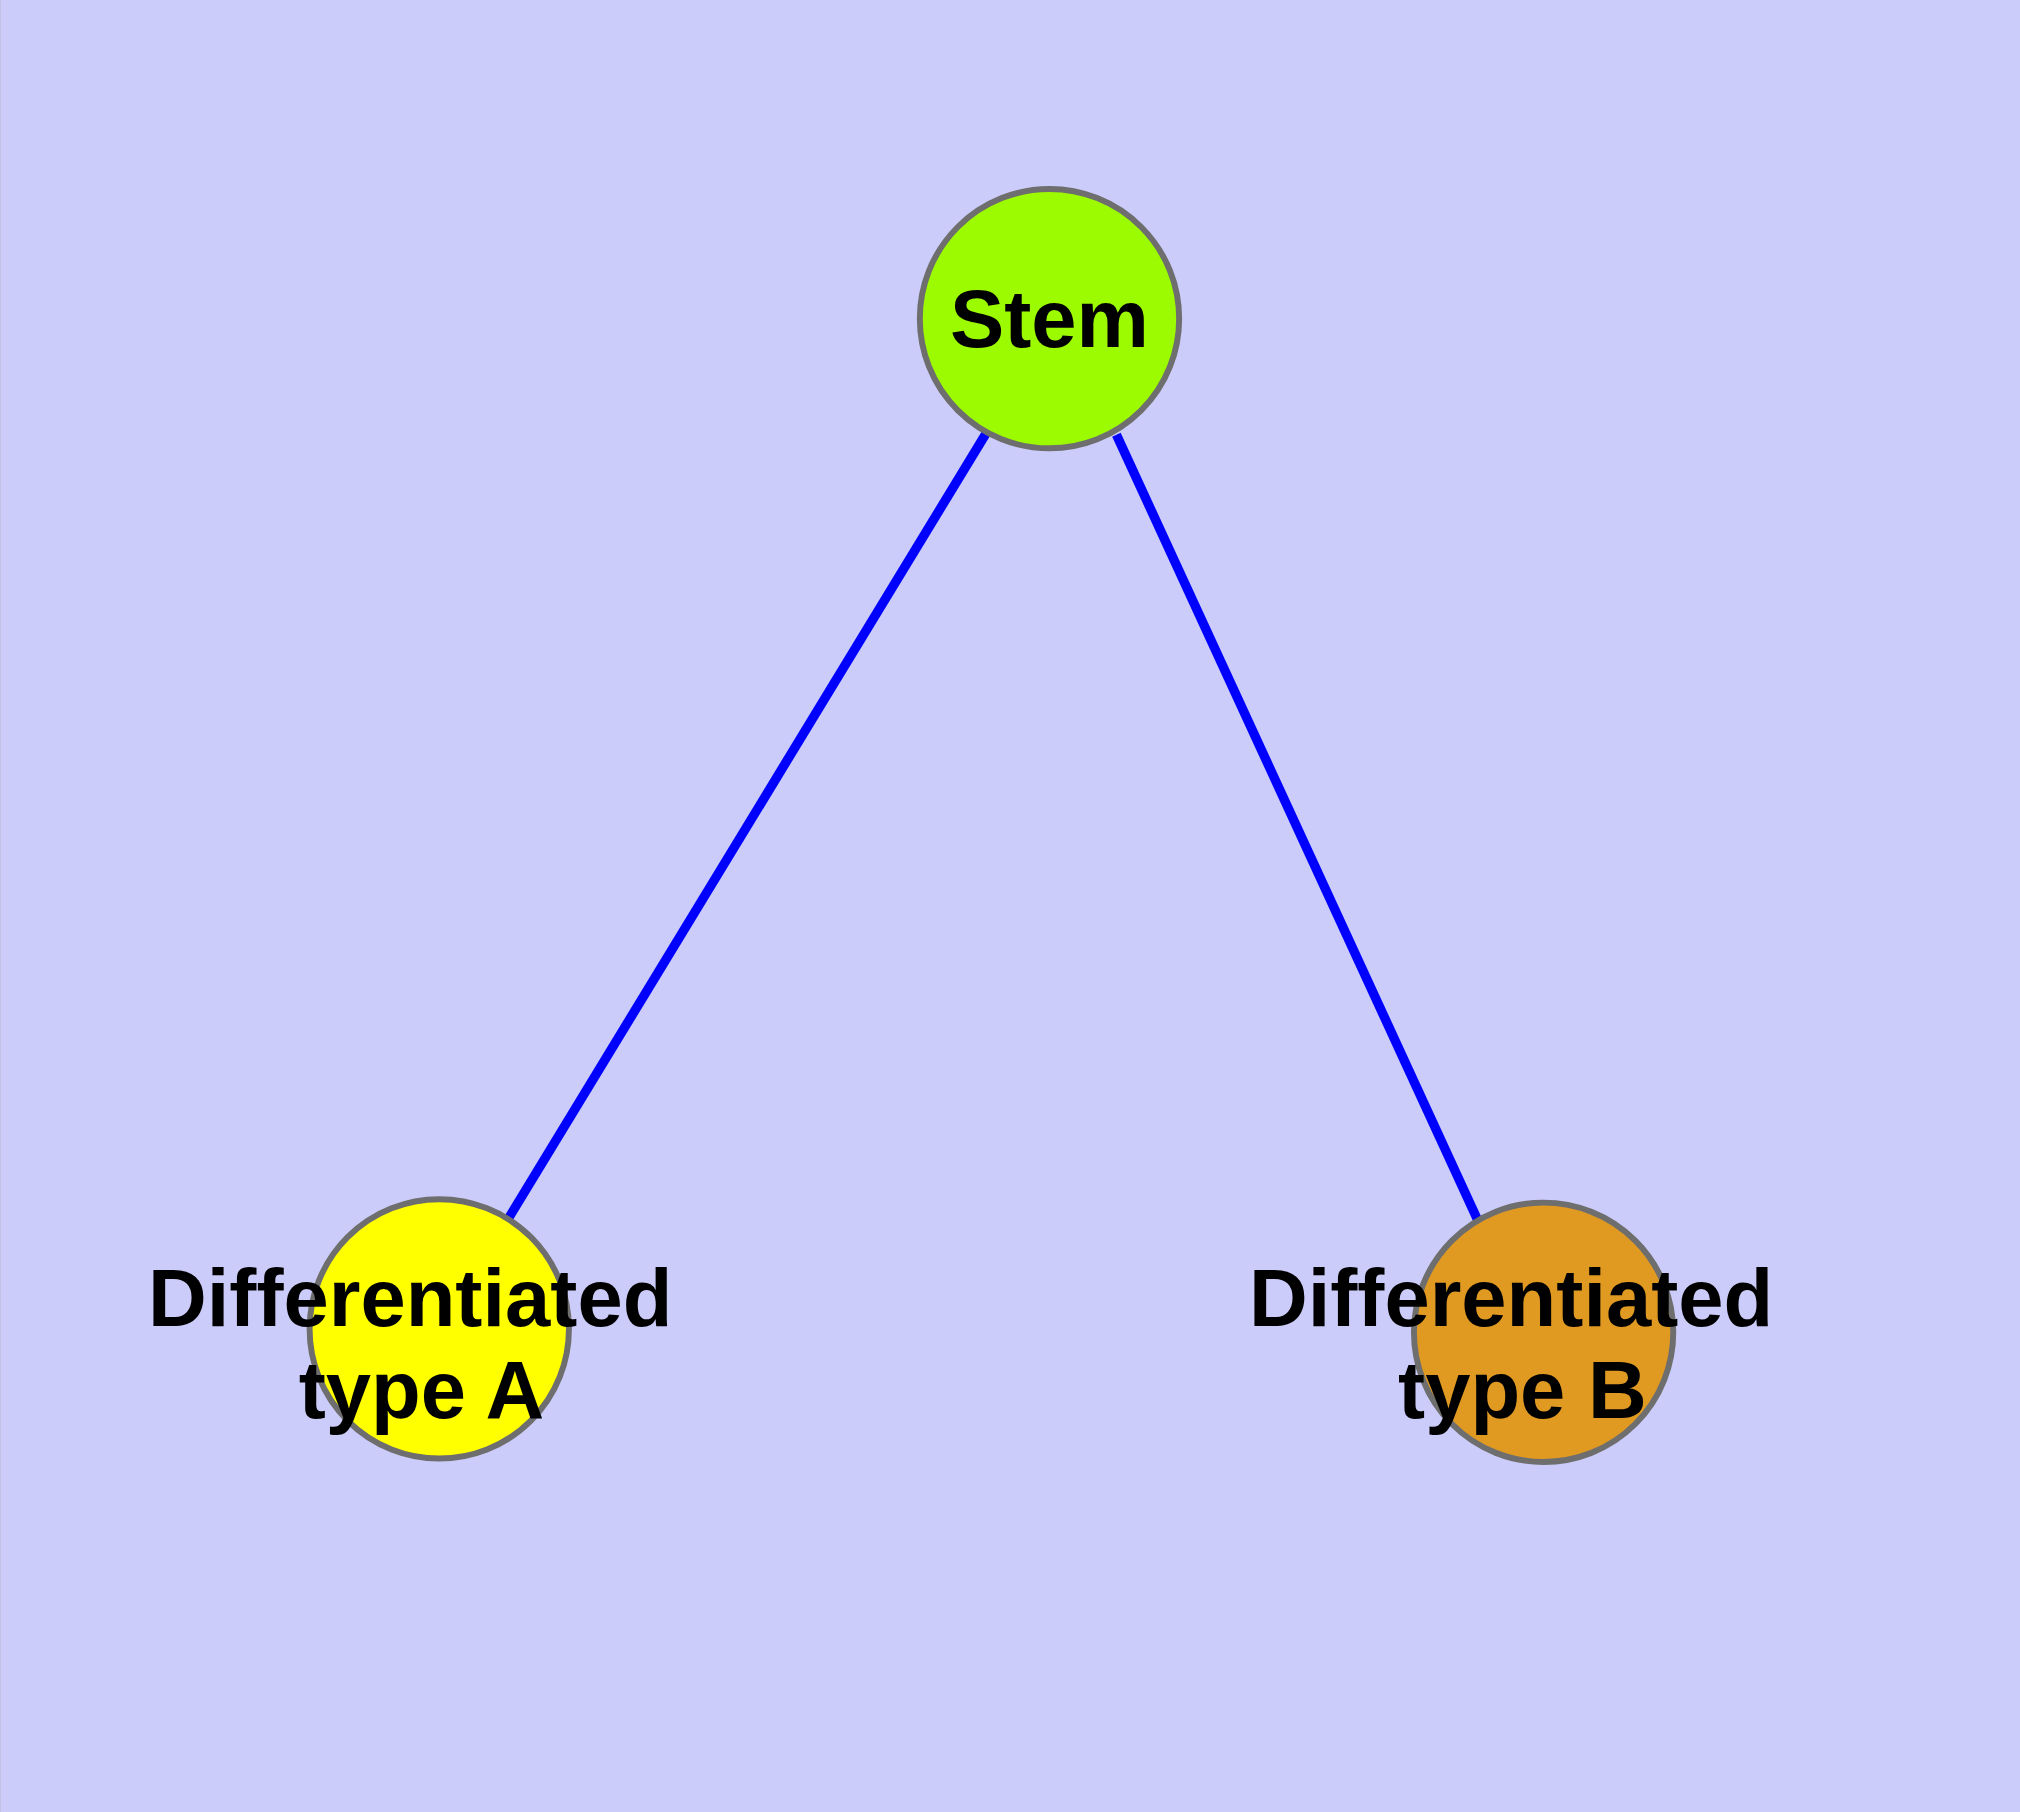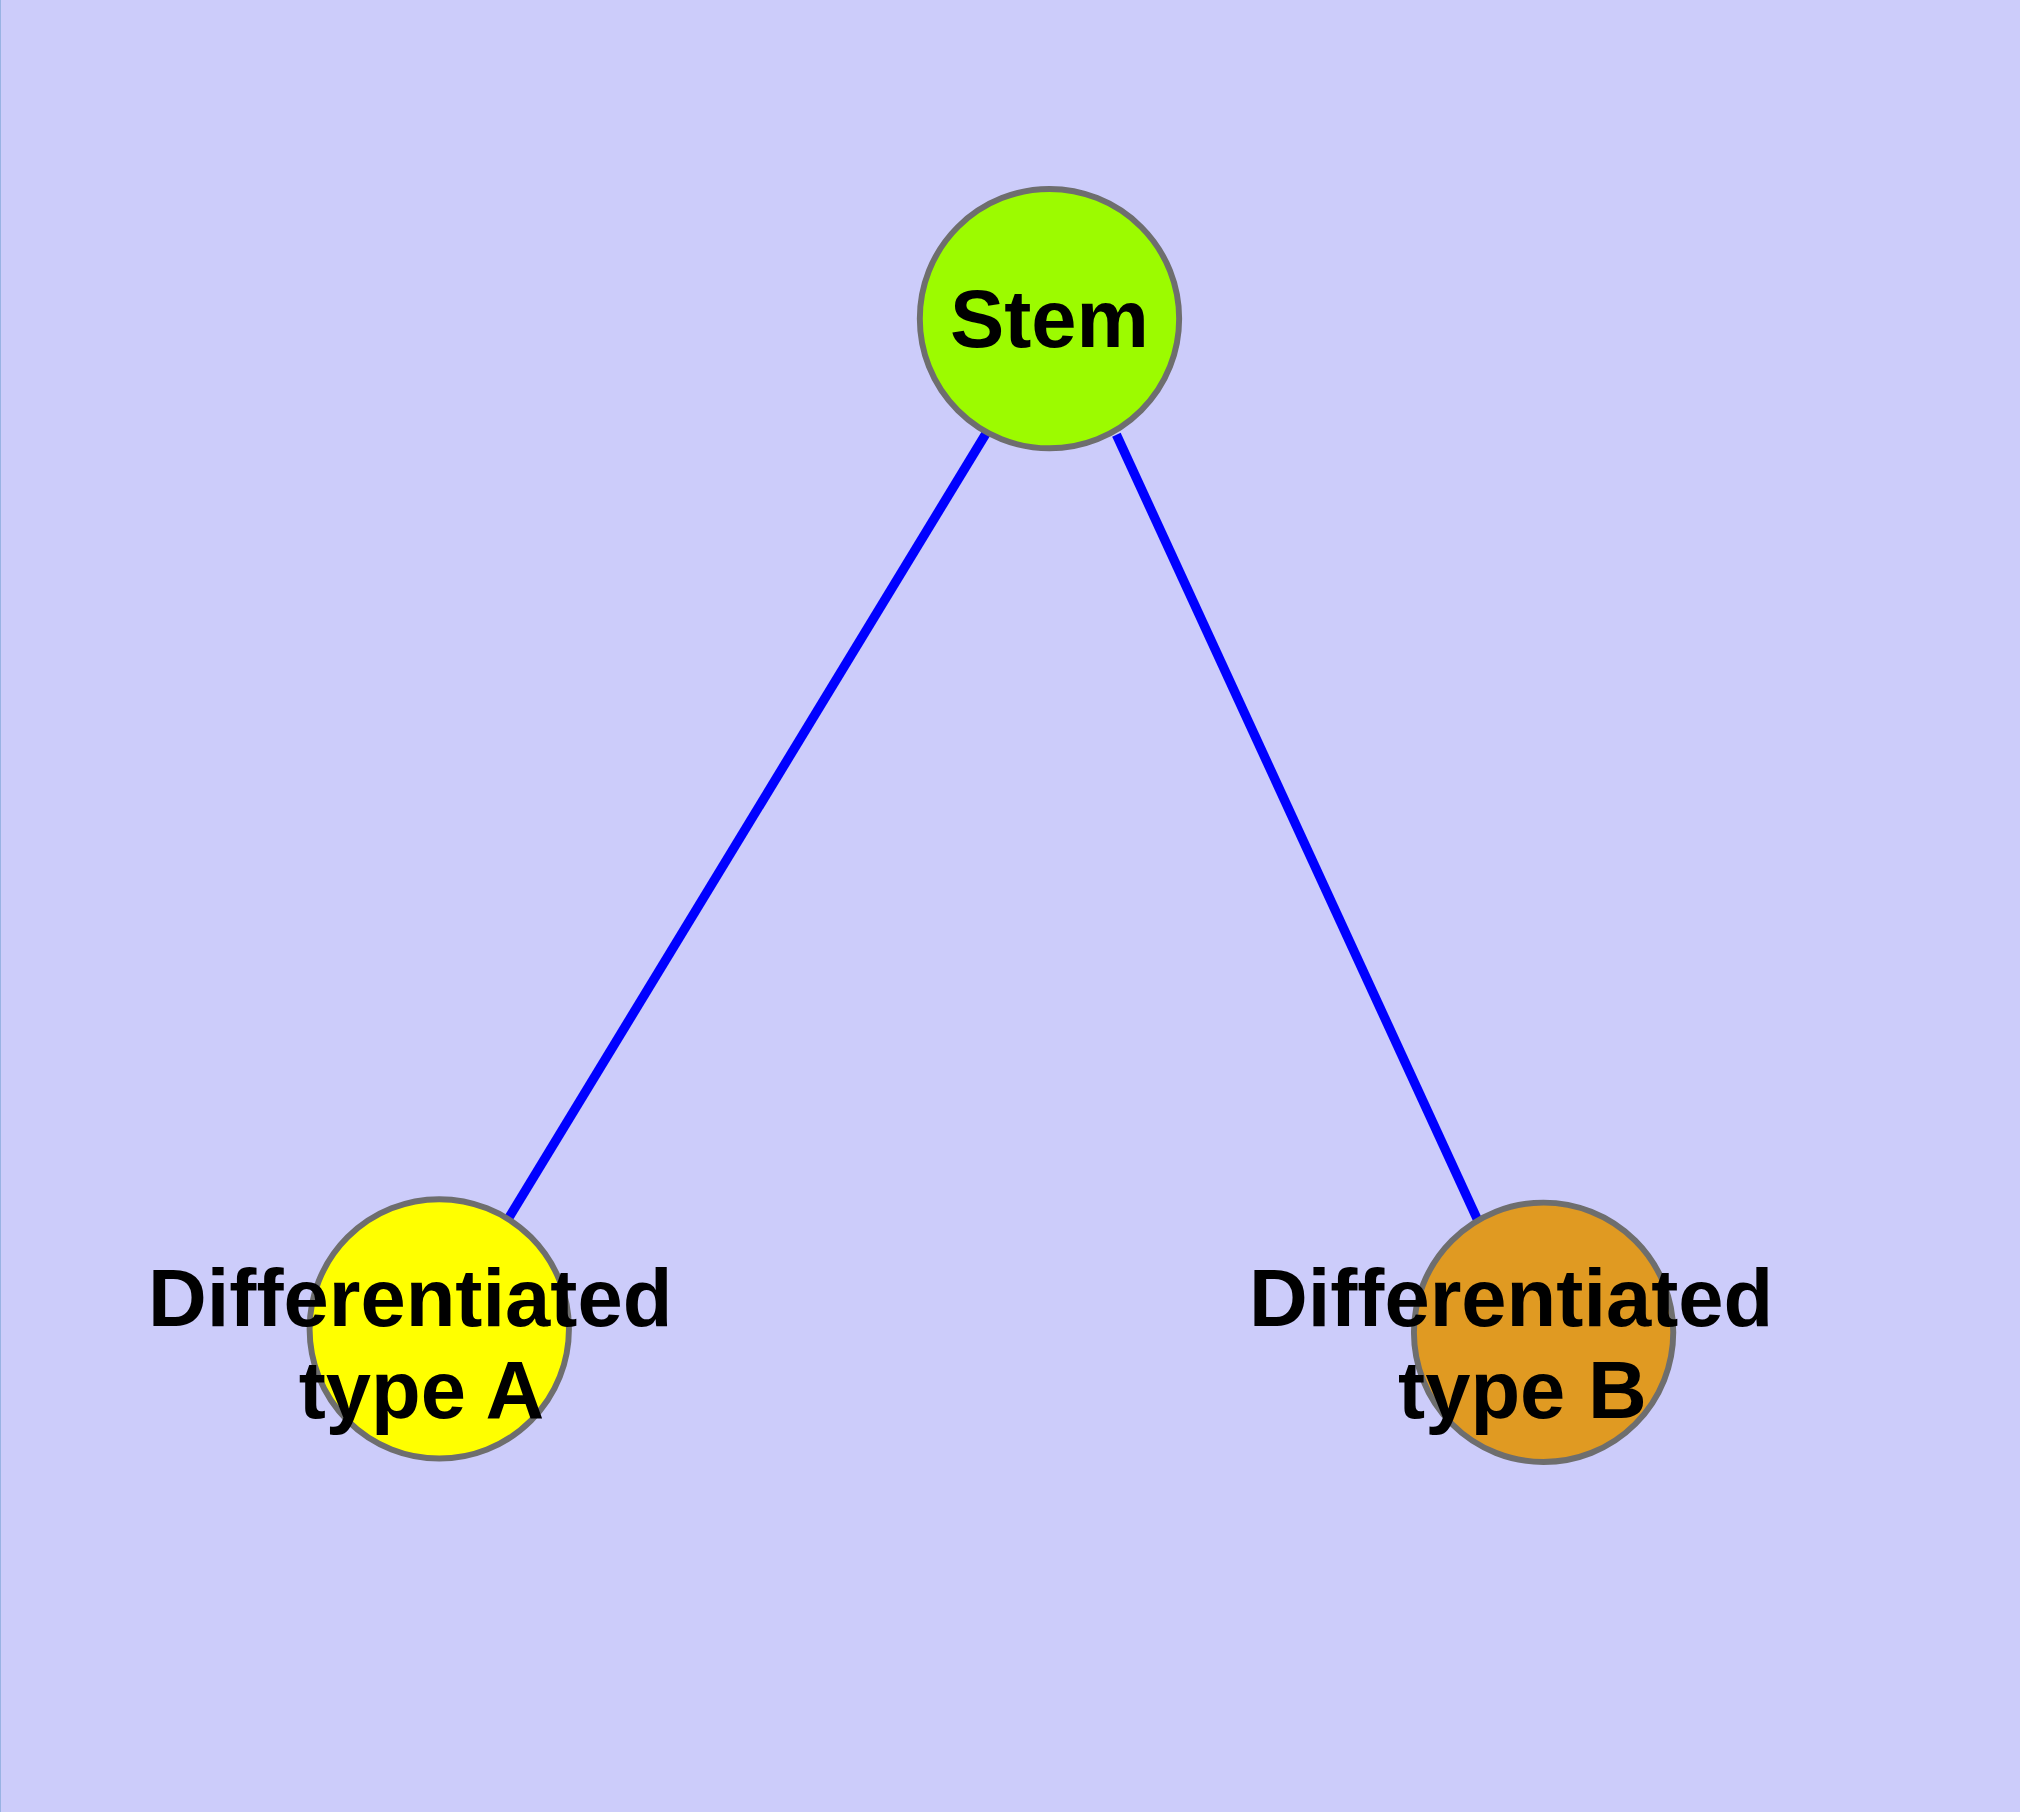--- a/index.html
+++ b/index.html
@@ -32,21 +32,21 @@
     fill: #000000;
     text-anchor: middle;
   }
   .edge-line {
     stroke-linecap: butt;
   }
 </style>
 </head>
 <body>
 
-<div id="canvas" style="width: 1979px; height: 1812px; background: #0369a1;">
+<div id="canvas" style="width: 1979px; height: 1812px; background: #a3a3a3;">
   <svg id="graph-svg" viewBox="0 0 2384 2138" xmlns="http://www.w3.org/2000/svg" style="width: 2021px; height: 1812px;">
 
     <rect x="0" y="0" width="2384" height="2138" fill="#ccccfa"></rect>
 
     <g>
       <line class="edge-line" stroke="#0000ff" stroke-width="11" x1="1164" y1="510" x2="600" y2="1437"></line>
       <line class="edge-line" stroke="#0000ff" stroke-width="11" x1="1317" y1="513" x2="1743" y2="1439"></line>
     </g>
 
     <g>

